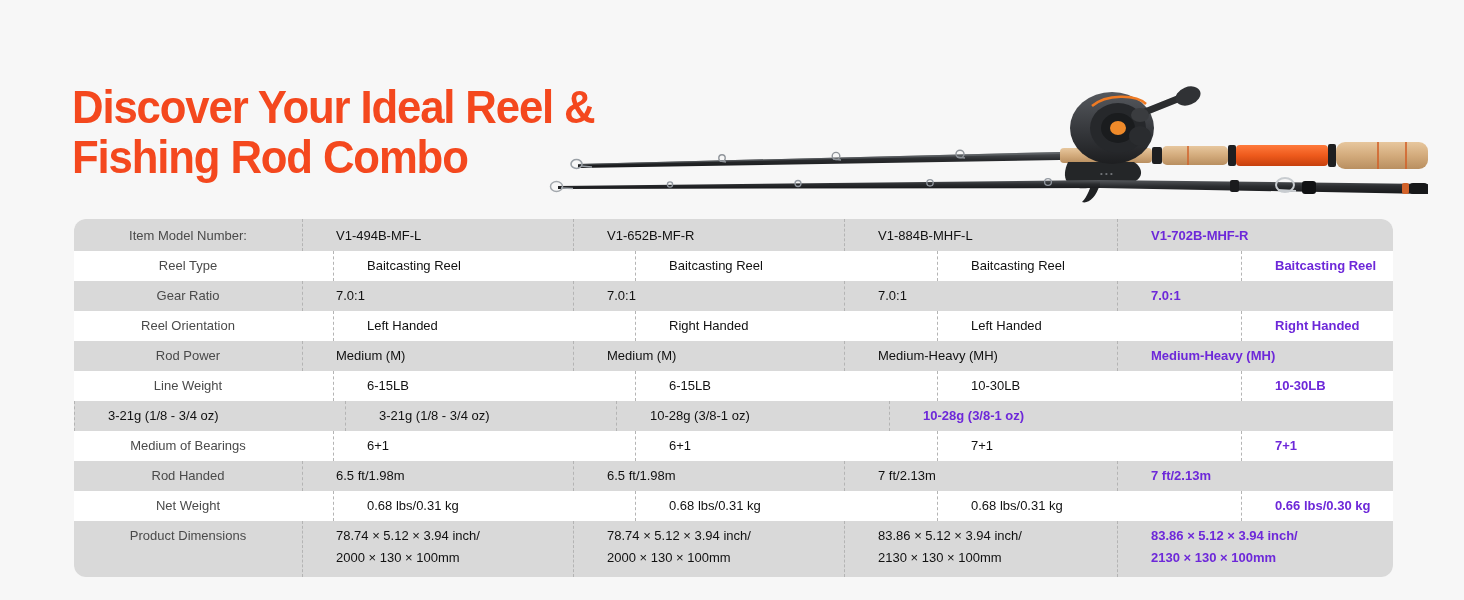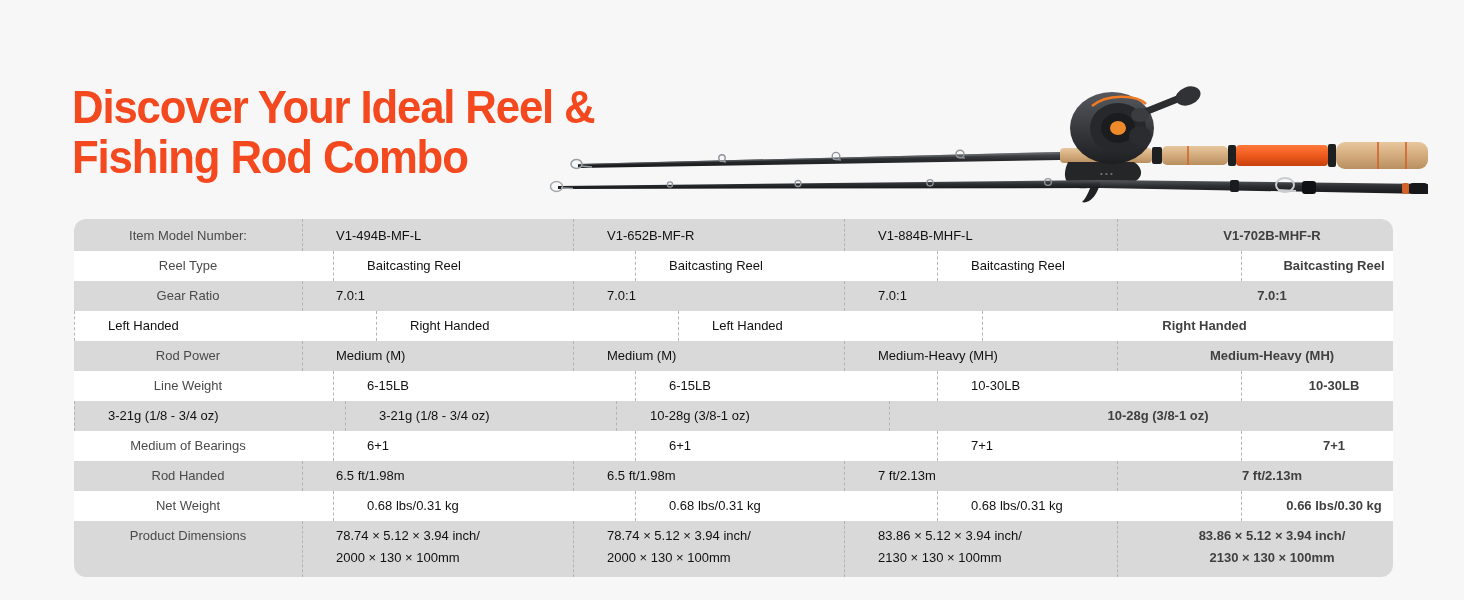--- a/index.html
+++ b/index.html
@@ -71,23 +71,22 @@
     flex:0 0 228px;
   }
   .cell.val{
     flex:0 0 271px;
     padding-left:33px;
     border-left:1px dashed #b4b4b4;
   }
   .cell.val.v3{flex:0 0 273px;}
   .cell.val.v4{
     flex:1 1 auto;
-    color:#404040;
+    color:#6d28d9;
     font-weight:bold;
-    text-align:center;
   }
   .spec-row.last .cell{padding-bottom:8px;}
   .spec-row.first .cell{padding-top:6px;}
 </style>
 </head>
 <body>
 
 <div id="headline">Discover Your Ideal Reel &amp;
 Fishing Rod Combo</div>
 
@@ -220,20 +219,21 @@
       <div class="cell val v4">Baitcasting Reel</div>
     </div>
     <div class="spec-row odd">
       <div class="cell label">Gear Ratio</div>
       <div class="cell val">7.0:1</div>
       <div class="cell val">7.0:1</div>
       <div class="cell val v3">7.0:1</div>
       <div class="cell val v4">7.0:1</div>
     </div>
     <div class="spec-row even">
+      <div class="cell label">Reel Orientation</div>
       <div class="cell val">Left Handed</div>
       <div class="cell val">Right Handed</div>
       <div class="cell val v3">Left Handed</div>
       <div class="cell val v4">Right Handed</div>
     </div>
     <div class="spec-row odd">
       <div class="cell label">Rod Power</div>
       <div class="cell val">Medium (M)</div>
       <div class="cell val">Medium (M)</div>
       <div class="cell val v3">Medium-Heavy (MH)</div>

